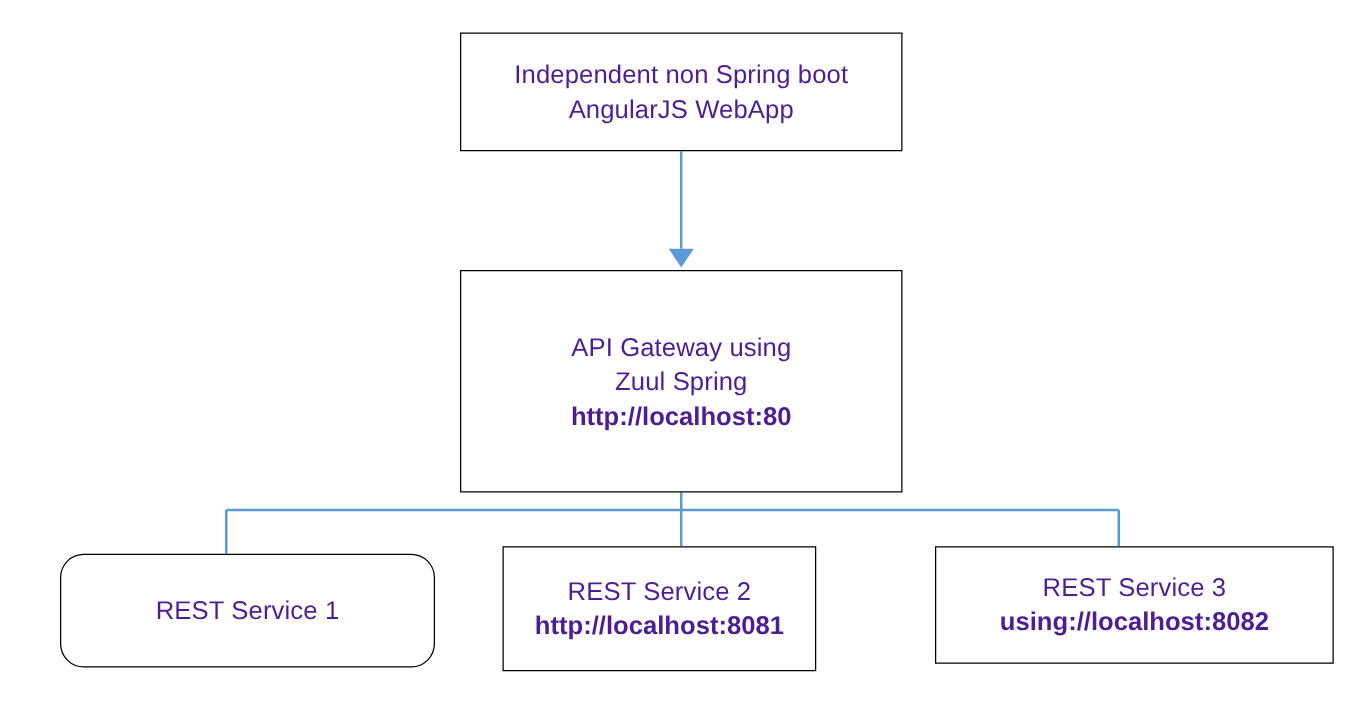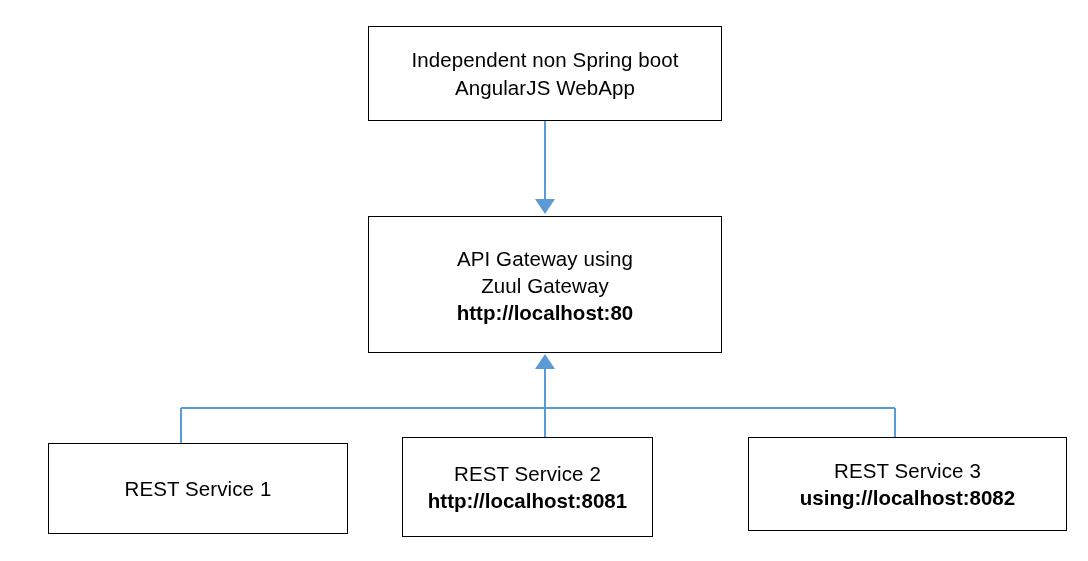--- a/index.html
+++ b/index.html
@@ -30,31 +30,31 @@
     justify-content: center;
     text-align: center;
     line-height: 1.33;
   }
   .node .line {
     display: block;
     white-space: nowrap;
     font-size: 20.5px;
     font-weight: 400;
     letter-spacing: 0.1px;
-    color: #000000;
+    color: #4c1d95;
   }
   .node .line.bold {
     font-weight: bold;
     letter-spacing: 0px;
   }
 
   
   #node-webapp   { left: 368px; top: 26px;  width: 354px; height: 95px; }
-  #node-gateway  { left: 368px; top: 216px; width: 354px; height: 137px; }
-  #node-svc1     { left: 48px;  top: 443px; width: 300px; height: 91px; }
+  #node-gateway  { left: 368px; top: 216px; width: 354px; height: 178px; }
+  #node-svc1     { left: 48px;  top: 443px; width: 300px; height: 91px; border-radius: 19px; }
   #node-svc2     { left: 402px; top: 437px; width: 251px; height: 100px; }
   #node-svc3     { left: 748px; top: 437px; width: 319px; height: 94px; }
 
   #node-gateway .line:first-child { padding-top: 2px; }
 
   
   #connectors {
     position: absolute;
     left: 0;
     top: 0;
@@ -95,21 +95,21 @@
     </g>
   </svg>
 
   <div class="node" id="node-webapp">
     <span class="line">Independent non Spring boot</span>
     <span class="line">AngularJS WebApp</span>
   </div>
 
   <div class="node" id="node-gateway">
     <span class="line">API Gateway using</span>
-    <span class="line">Zuul Gateway</span>
+    <span class="line">Zuul Spring</span>
     <span class="line bold">http://localhost:80</span>
   </div>
 
   <div class="node" id="node-svc1">
     <span class="line">REST Service 1</span>
   </div>
 
   <div class="node" id="node-svc2">
     <span class="line">REST Service 2</span>
     <span class="line bold">http://localhost:8081</span>

